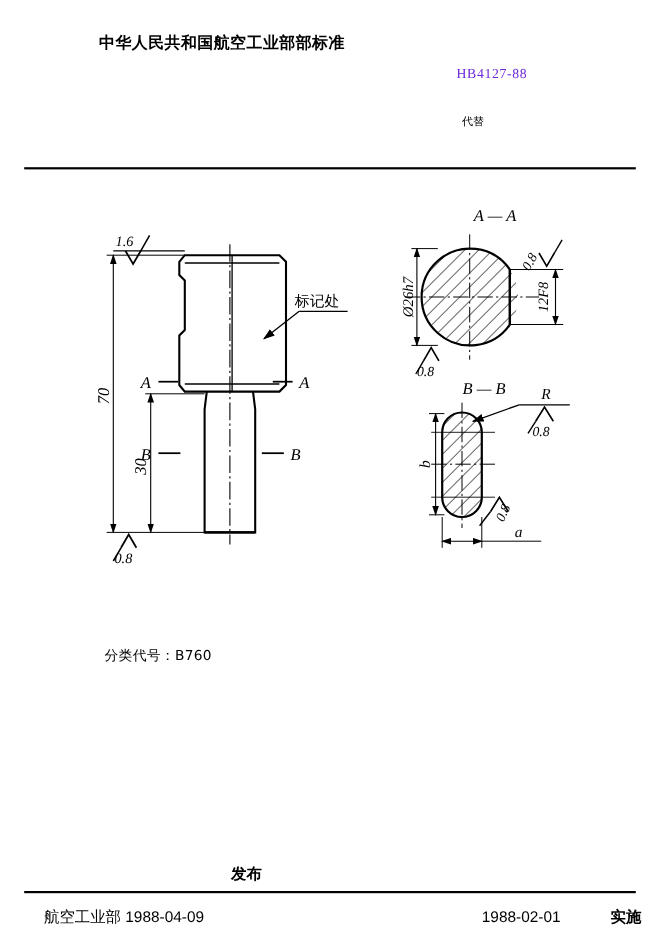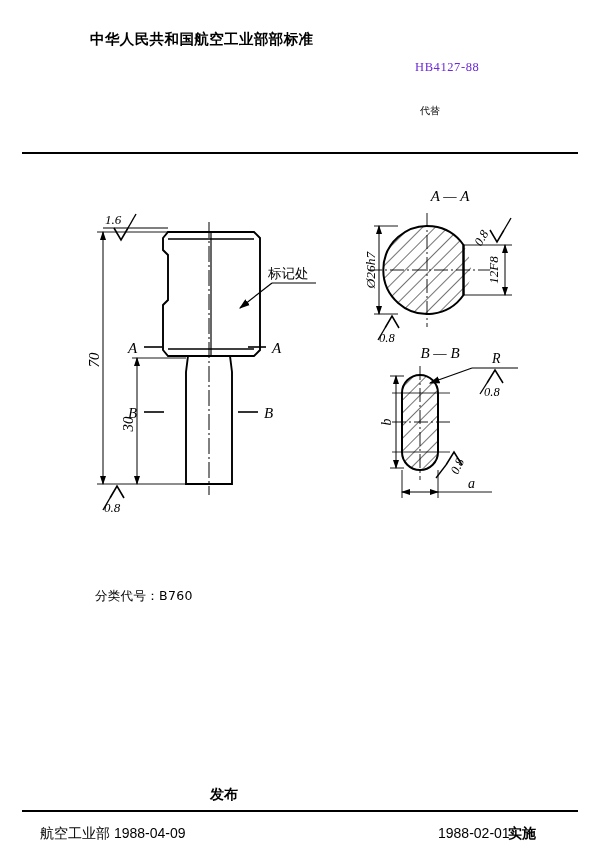--- a/index.html
+++ b/index.html
@@ -85,21 +85,21 @@
   }
   .ft {
     font-family: Liberation Sans, sans-serif;
     font-size: 14px;
     color: #000;
     white-space: nowrap;
   }
   .ft-issuer { left: 40px; top: 825px; }
   .ft-pub    { left: 210px; top: 786px; font-weight: bold; }
   .ft-date2  { left: 438px; top: 825px; }
-  .ft-eff    { left: 508px; top: 825px; font-weight: bold; }
+  .ft-eff    { left: 555px; top: 825px; font-weight: bold; }
 
   svg text {
     font-family: "Liberation Serif", serif;
     fill: #000;
   }
 </style>
 </head>
 <body>
 
 <div id="page">

